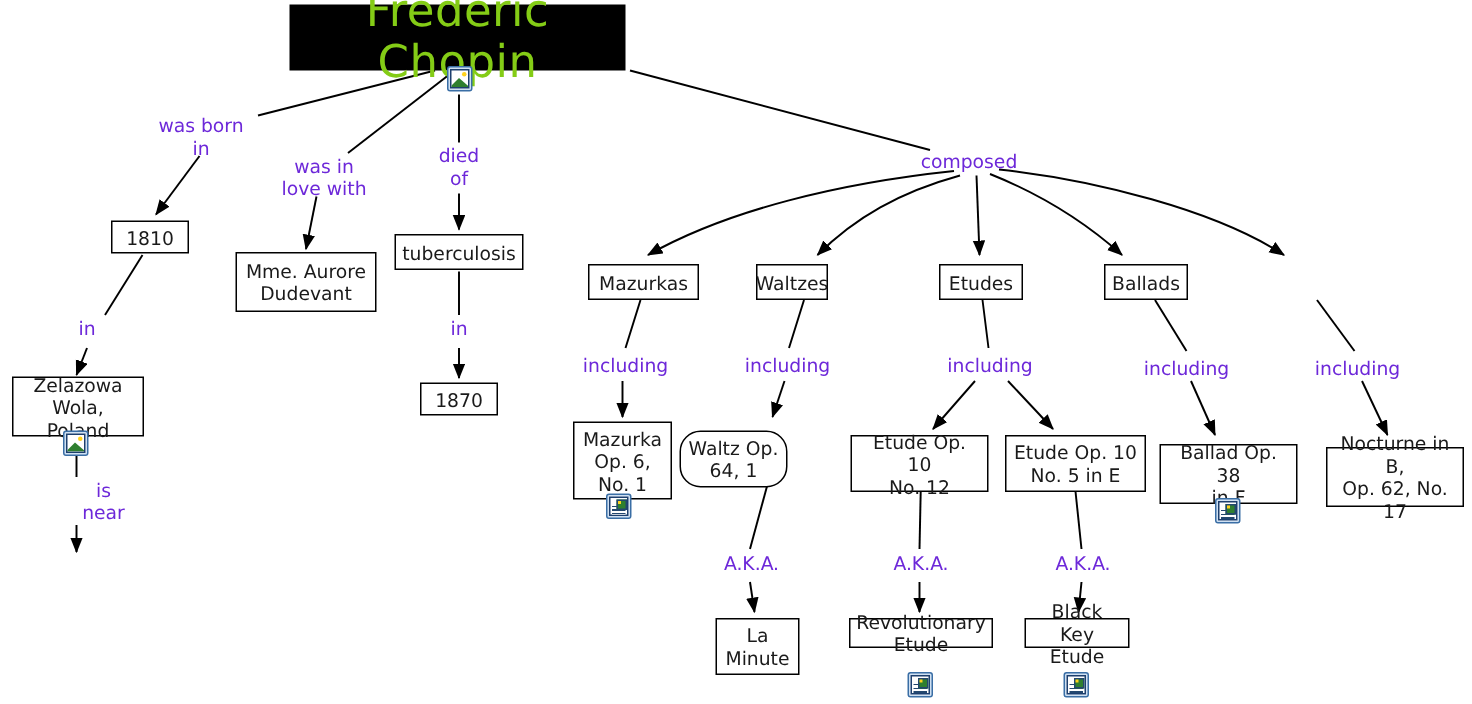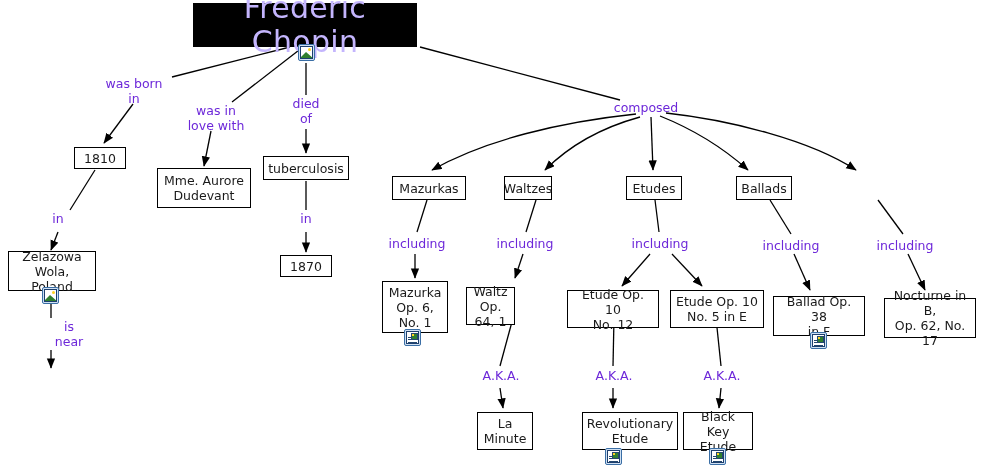--- a/index.html
+++ b/index.html
@@ -36,21 +36,21 @@
     align-items: center;
     justify-content: center;
     white-space: pre-line;
     padding: 2px 5px;
     z-index: 3;
   }
   .title-node {
     position: absolute;
     box-sizing: border-box;
     background: #000000;
-    color: #c4b5fd;
+    color: #84cc16;
     border: none;
     font-size: 30px;
     line-height: 34px;
     text-align: center;
     display: flex;
     align-items: center;
     justify-content: flex-start;
     letter-spacing: 0.3px;
     z-index: 3;
   }
@@ -281,21 +281,21 @@
   <div class="node" style="left:382px; top:281px; width:66px; height:52px;">Mazurka
 Op. 6,
 No. 1</div>
   <div class="res-icon icon-document" style="left:404px; top:329px;">
     <div class="inner">
       <div class="lines"></div>
       <div class="thumb"></div>
     </div>
   </div>
 
-  <div class="node" style="left:466px; top:287px; width:49px; height:38px;">Waltz Op.
+  <div class="node" style="left:453px; top:287px; width:72px; height:38px;border-radius:14px;">Waltz Op.
 64, 1</div>
 
   <div class="node" style="left:567px; top:290px; width:92px; height:38px;">Etude Op. 10
 No. 12</div>
 
   <div class="node" style="left:670px; top:290px; width:94px; height:38px;">Etude Op. 10
 No. 5 in E</div>
 
   <div class="node" style="left:773px; top:296px; width:92px; height:40px;">Ballad Op. 38
 in F</div>
@@ -309,30 +309,30 @@
   <div class="node" style="left:884px; top:298px; width:92px; height:40px;">Nocturne in B,
 Op. 62, No. 17</div>
 
   <div class="link-label" style="left:470px; top:368px; width:62px;">A.K.A.</div>
   <div class="link-label" style="left:583px; top:368px; width:62px;">A.K.A.</div>
   <div class="link-label" style="left:691px; top:368px; width:62px;">A.K.A.</div>
 
   <div class="node" style="left:477px; top:412px; width:56px; height:38px;">La
 Minute</div>
 
-  <div class="node" style="left:566px; top:412px; width:96px; height:38px;margin-left:16px;">Revolutionary
+  <div class="node" style="left:566px; top:412px; width:96px; height:20px;">Revolutionary
 Etude</div>
   <div class="res-icon icon-document" style="left:605px; top:448px;">
     <div class="inner">
       <div class="lines"></div>
       <div class="thumb"></div>
     </div>
   </div>
 
-  <div class="node" style="left:683px; top:412px; width:70px; height:38px;">Black Key
+  <div class="node" style="left:683px; top:412px; width:70px; height:20px;">Black Key
 Etude</div>
   <div class="res-icon icon-document" style="left:709px; top:448px;">
     <div class="inner">
       <div class="lines"></div>
       <div class="thumb"></div>
     </div>
   </div>
 
 </div>
 

